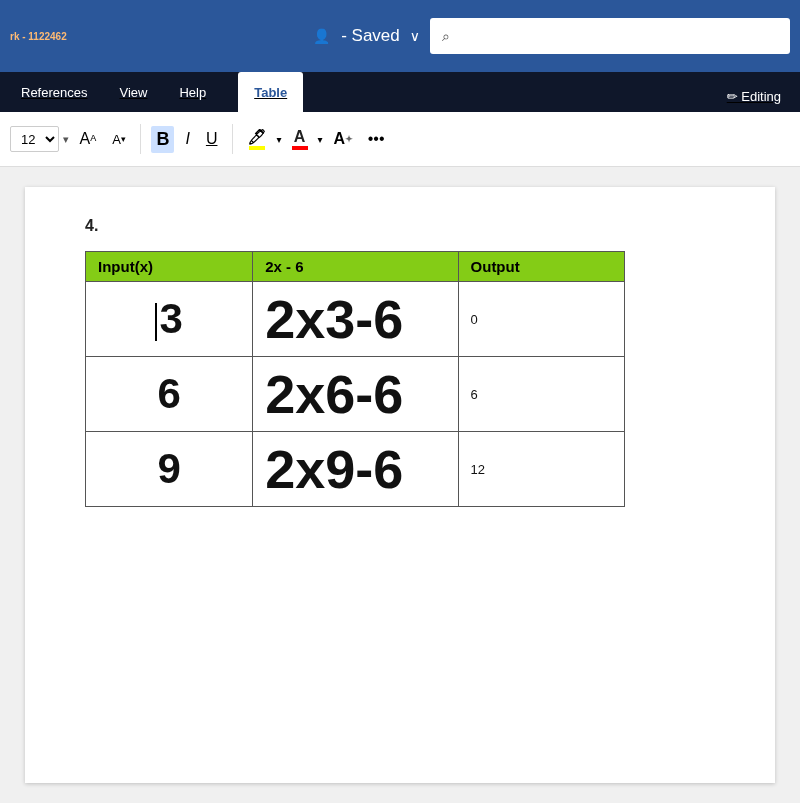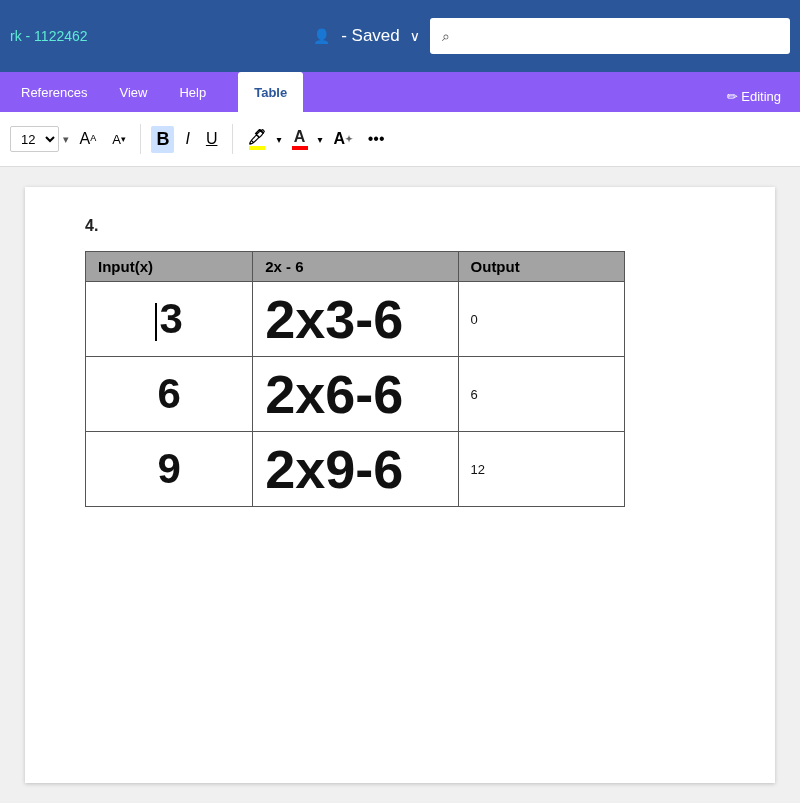--- a/index.html
+++ b/index.html
@@ -8,23 +8,23 @@
     
     .title-bar {
       background: #2b579a;
       height: 72px;
       display: flex;
       align-items: center;
       padding: 0 10px;
       gap: 10px;
     }
     .title-text {
-      color: #5eead4;
-      font-size: 14px;
-      font-weight: 400;
+      color: #fdba74;
+      font-size: 10px;
+      font-weight: 700;
       flex: 1;
     }
     .title-saved {
       color: white;
       font-size: 17px;
     }
     .search-bar {
       background: white;
       border-radius: 3px;
       display: flex;
@@ -39,25 +39,26 @@
       border: none;
       outline: none;
       font-size: 14px;
       color: #333;
       background: transparent;
       width: 100%;
     }
 
     
     .ribbon-tabs {
-      background: #8b5cf6;
+      background: #0f172a;
       height: 40px;
       display: flex;
       align-items: flex-end;
       padding: 0 5px;
+      text-decoration: underline;
     }
     .tab {
       padding: 8px 16px;
       color: white;
       font-size: 13px;
       cursor: pointer;
       background: transparent;
       border: none;
       height: 100%;
       display: flex;
@@ -176,21 +177,21 @@
       margin-top: 8px;
     }
     .math-table th, .math-table td {
       border: 1px solid #555;
       padding: 6px 12px;
       vertical-align: middle;
     }
     .math-table th {
       font-weight: 600;
       font-size: 15px;
-      background: #a3a3a3;
+      background: #84cc16;
       text-align: left;
     }
     .col-input { width: 180px; }
     .col-expr { width: 216px; }
     .col-output { width: 180px; }
 
     .cell-big {
       font-size: 42px;
       font-weight: 900;
       color: #111;

